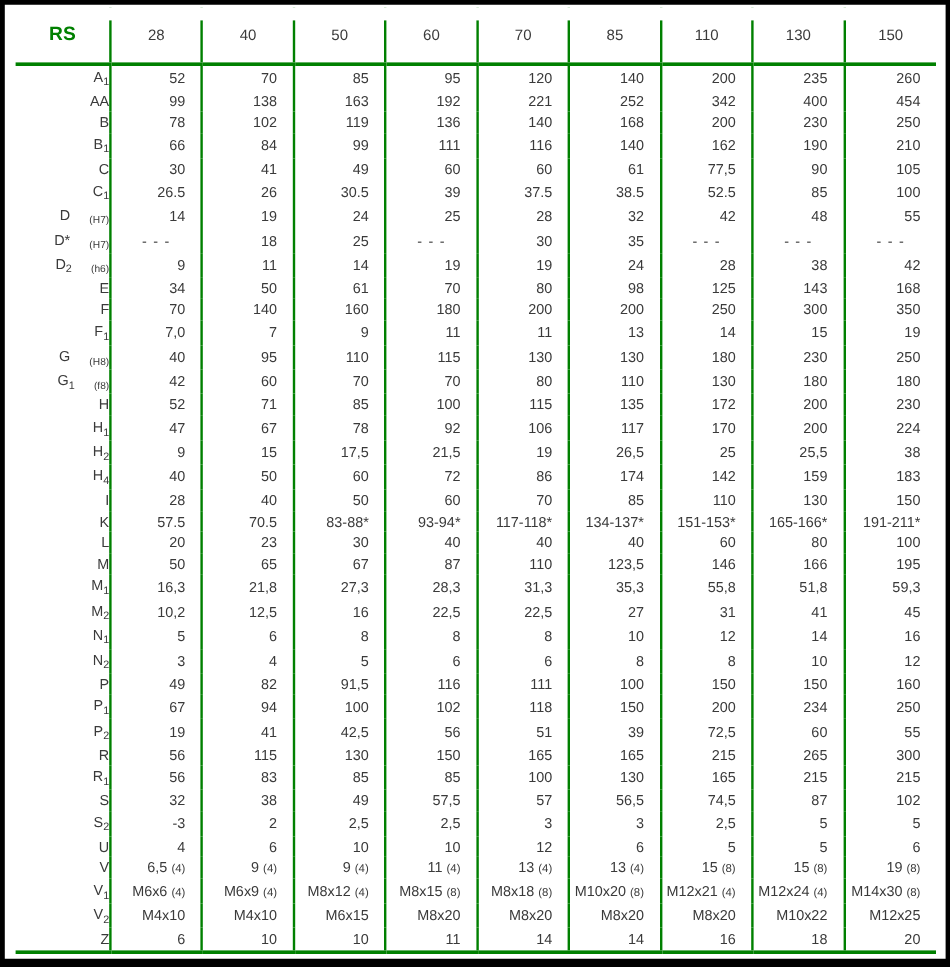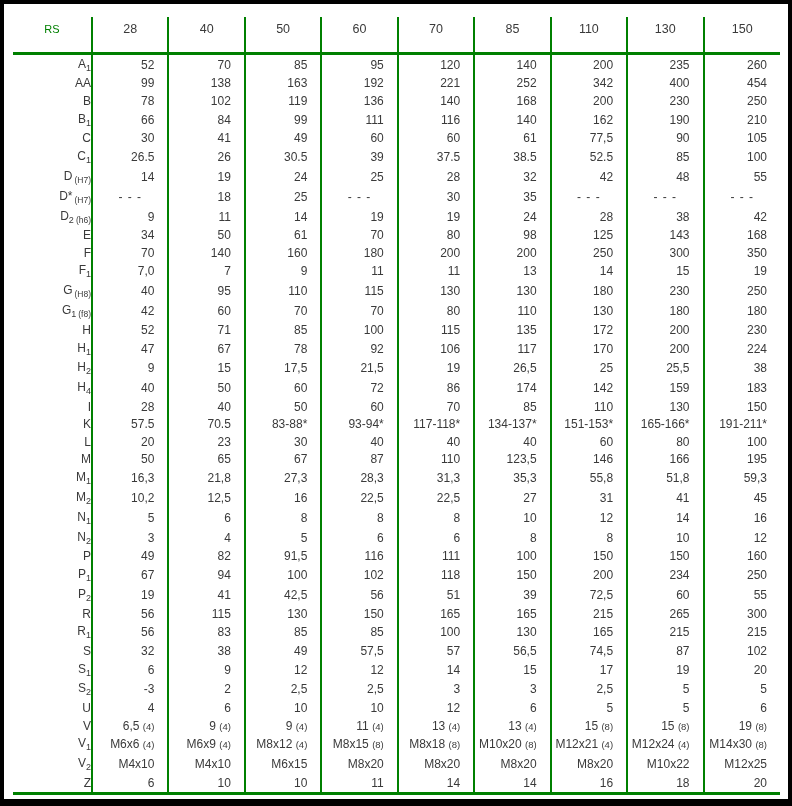--- a/index.html
+++ b/index.html
@@ -9,28 +9,28 @@
     width:792px; height:806px;
     border:4px solid #000; border-bottom-width:7px;
     background:#fff; padding:2px 8px 4px 9px;
     overflow:hidden;
   }
   table { width:100%; height:789px; table-layout:fixed; border-collapse:collapse; }
   col.label-col { width:79px; }
   th, td { margin:0; padding:0; color:var(--txt,#3a3a3a); font-weight:normal; }
   thead tr { height:47px; }
   thead th { border-bottom:3px solid var(--grn,#008000); font-size:12.5px; text-align:center; vertical-align:middle; }
-  thead th.corner { color:var(--grn,#008000); font-weight:normal; font-size:11px; }
+  thead th.corner { color:var(--grn,#008000); font-weight:bold; font-size:16px; }
   .vline { border-left:2px solid var(--grn,#008000); }
   tbody th { font-size:12px; text-align:right; vertical-align:middle; white-space:nowrap; }
   tbody td { font-size:12px; text-align:right; padding-right:13px; vertical-align:middle; white-space:nowrap; }
   tbody td.center { text-align:center; padding-right:0; letter-spacing:1px; }
   tbody tr:last-child th, tbody tr:last-child td { border-bottom:3px solid var(--grn,#008000); }
   .sub { font-size:9px; vertical-align:-3px; }
-  .note { font-size:8.5px; vertical-align:-3px; margin-left:2px; }
+  .note { font-size:8.5px; vertical-align:-3px; margin-left:16px; }
   .small-suffix { font-size:9.5px; }
   .top-mask { position:absolute; left:4px; right:4px; top:2px; height:11px; background:#fff; z-index:2; }
 </style>
 </head>
 <body>
 
 <div class="frame">
   <div class="top-mask"></div>
   <table>
     <colgroup>
@@ -429,32 +429,20 @@
           <td class="vline">38</td>
           <td class="vline">49</td>
           <td class="vline">57,5</td>
           <td class="vline">57</td>
           <td class="vline">56,5</td>
           <td class="vline">74,5</td>
           <td class="vline">87</td>
           <td class="vline">102</td>
         </tr>
         <tr>
-          <th><span>S</span><span class="sub">1</span></th>
-          <td class="vline">6</td>
-          <td class="vline">9</td>
-          <td class="vline">12</td>
-          <td class="vline">12</td>
-          <td class="vline">14</td>
-          <td class="vline">15</td>
-          <td class="vline">17</td>
-          <td class="vline">19</td>
-          <td class="vline">20</td>
-        </tr>
-        <tr>
           <th><span>S</span><span class="sub">2</span></th>
           <td class="vline">-3</td>
           <td class="vline">2</td>
           <td class="vline">2,5</td>
           <td class="vline">2,5</td>
           <td class="vline">3</td>
           <td class="vline">3</td>
           <td class="vline">2,5</td>
           <td class="vline">5</td>
           <td class="vline">5</td>

